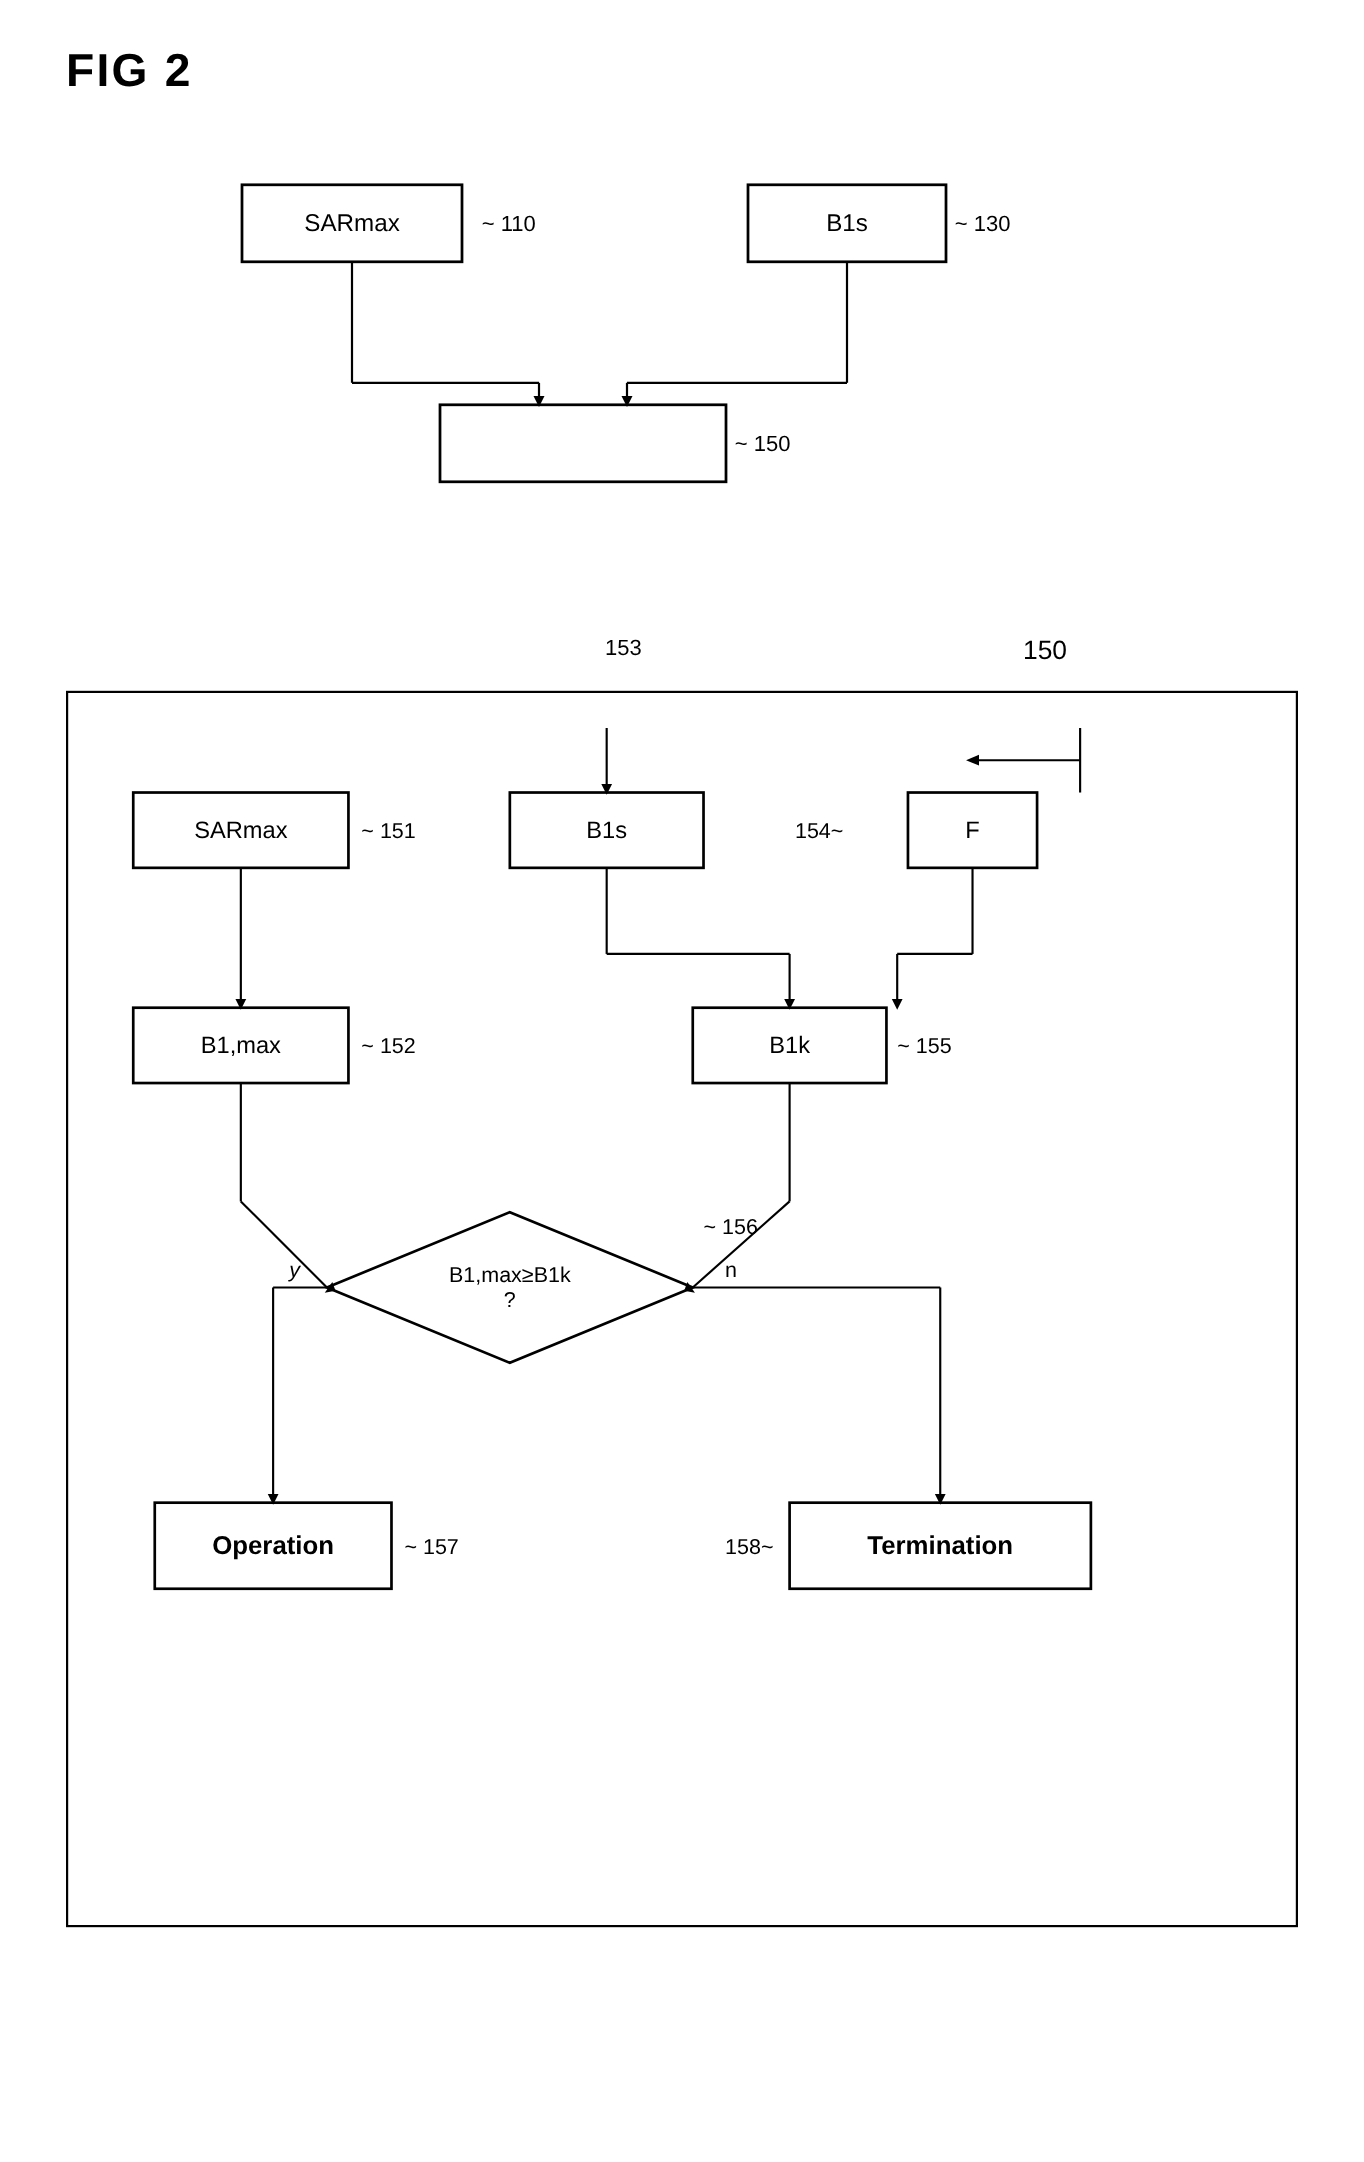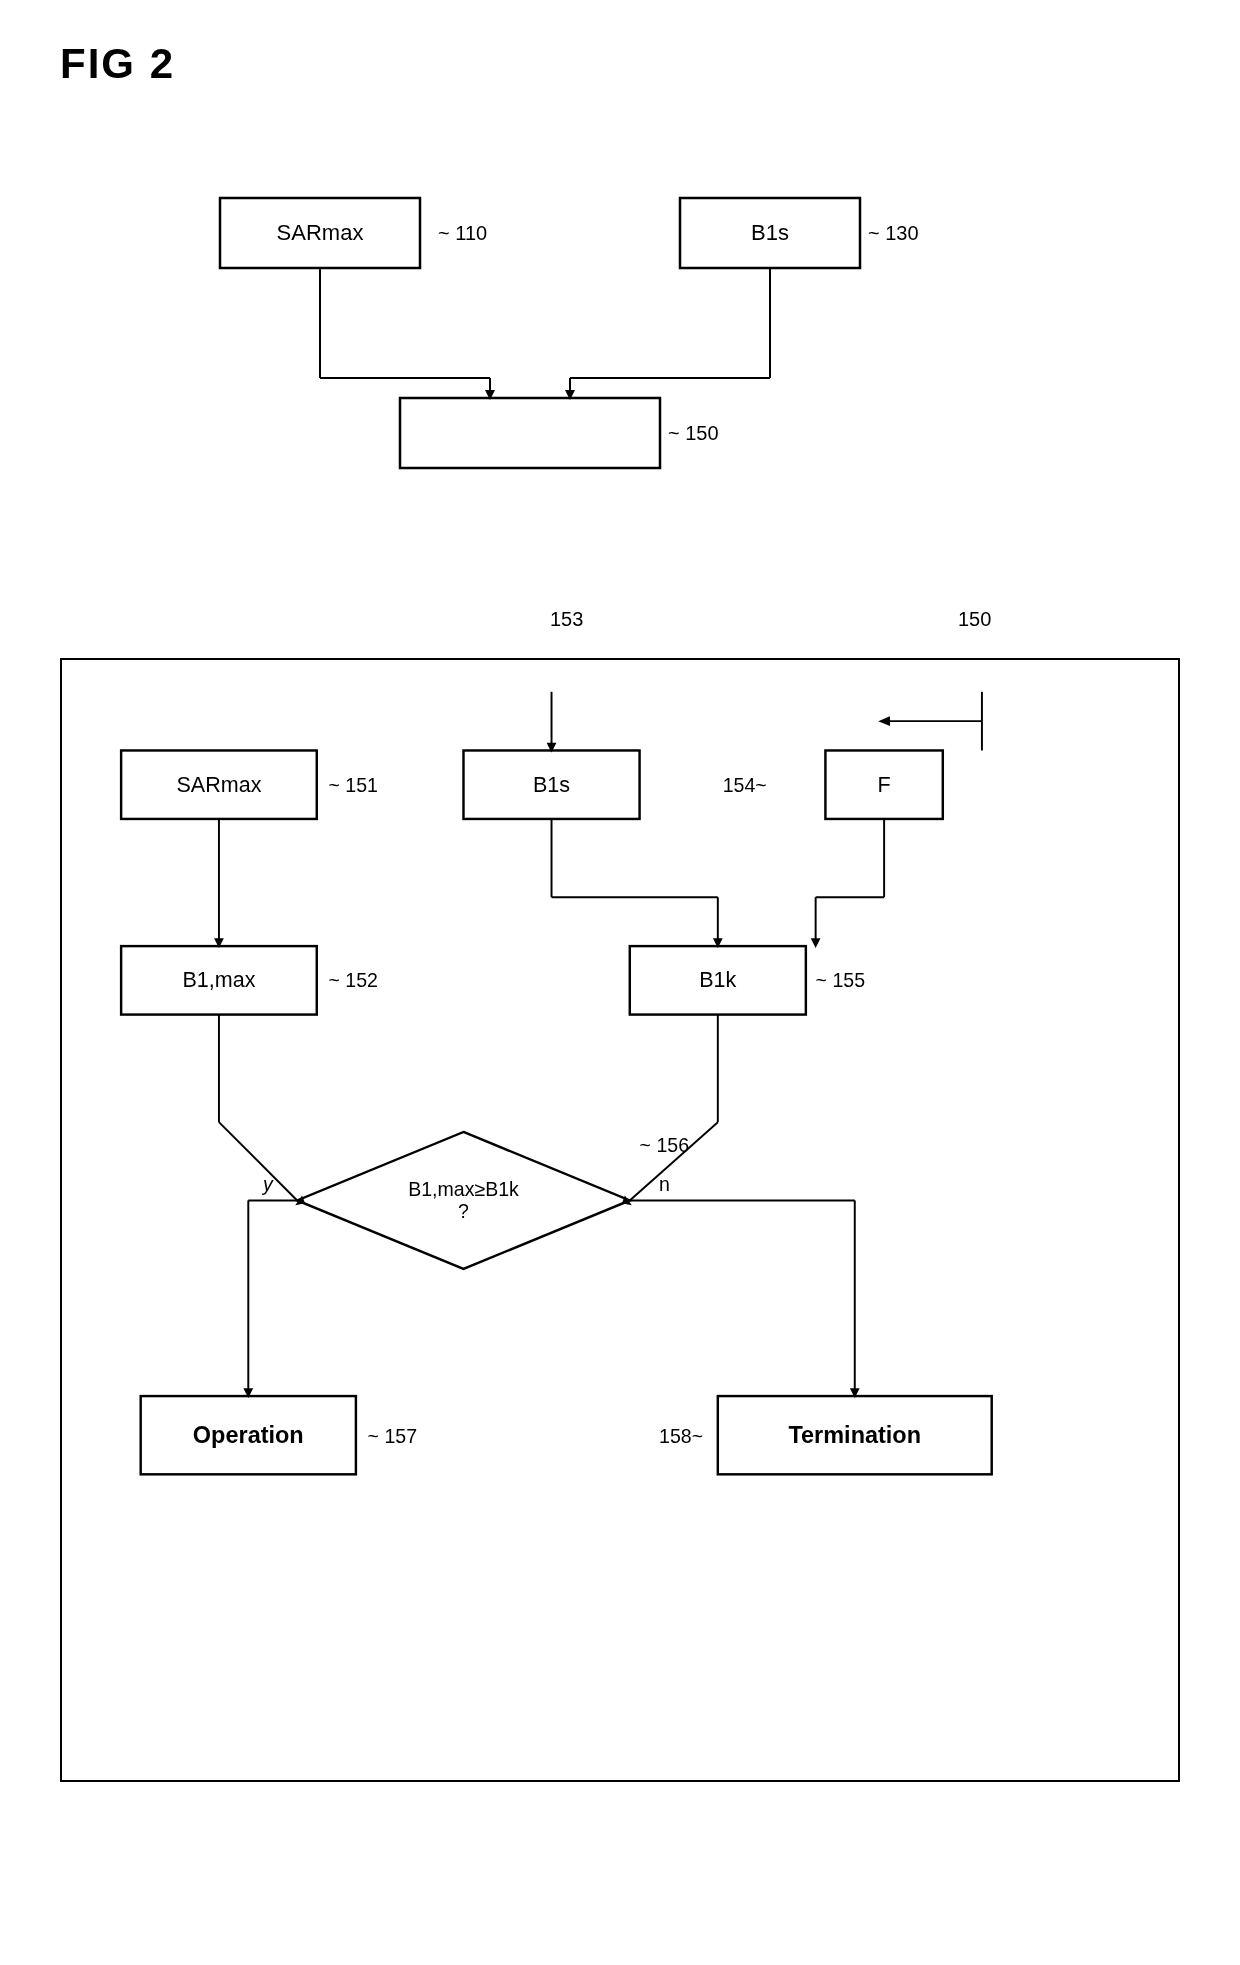--- a/index.html
+++ b/index.html
@@ -7,21 +7,20 @@
       background: #ffffff;
       font-family: Arial, sans-serif;
       width: 1240px;
       min-height: 1965px;
       padding: 40px 60px;
     }
 
     .figure-title {
       font-size: 42px;
       font-weight: bold;
-      margin-bottom: 30px;
       letter-spacing: 2px;
     }
 
     
     .fig2-container {
       position: relative;
       width: 100%;
       height: 420px;
       margin-bottom: 60px;
     }
@@ -91,21 +90,21 @@
     <polygon points="505,272 515,272 510,282" fill="black"></polygon>
   </svg>
 </div>
 
 <div>
 
   <div class="fig3-wrapper">
 
     <div style="position: relative; height: 60px;">
       <span style="position:absolute; left: 490px; top: 10px; font-size:20px; font-family:Arial;text-align:center;">153</span>
-      <span style="position:absolute; left: 898px; top: 10px; font-size:20px; font-family:Arial;">150</span>
+      <span style="position:absolute; left: 870px; top: 10px; font-size:24px; font-family:Arial;">150</span>
 
     </div>
 
     <div class="fig3-border">
       <svg width="100%" height="1080" viewBox="0 0 1100 1080" xmlns="http://www.w3.org/2000/svg" style="display:block;">
 
         <rect x="40" y="60" width="200" height="70" fill="white" stroke="black" stroke-width="2.5"></rect>
         <text x="140" y="102" text-anchor="middle" font-size="22" font-family="Arial">SARmax</text>
         <text x="252" y="102" font-size="20" font-family="Arial">~ 151</text>
 

